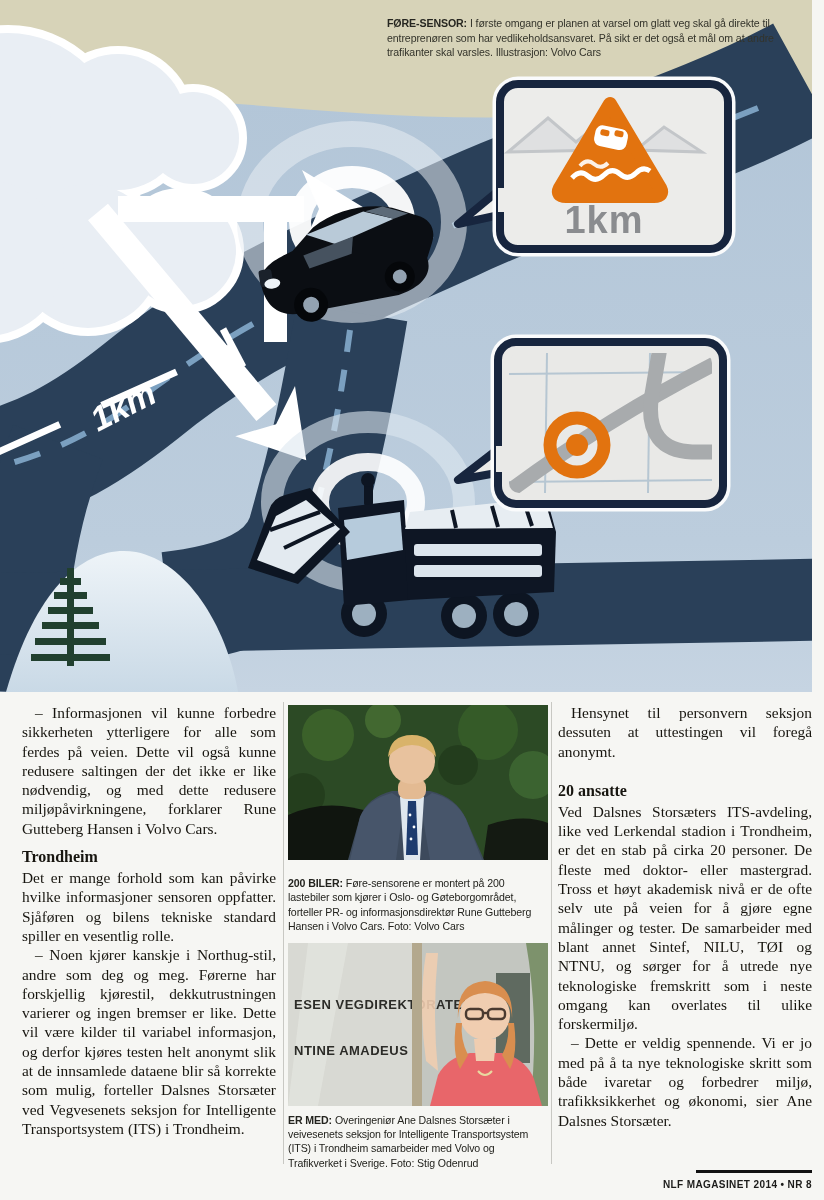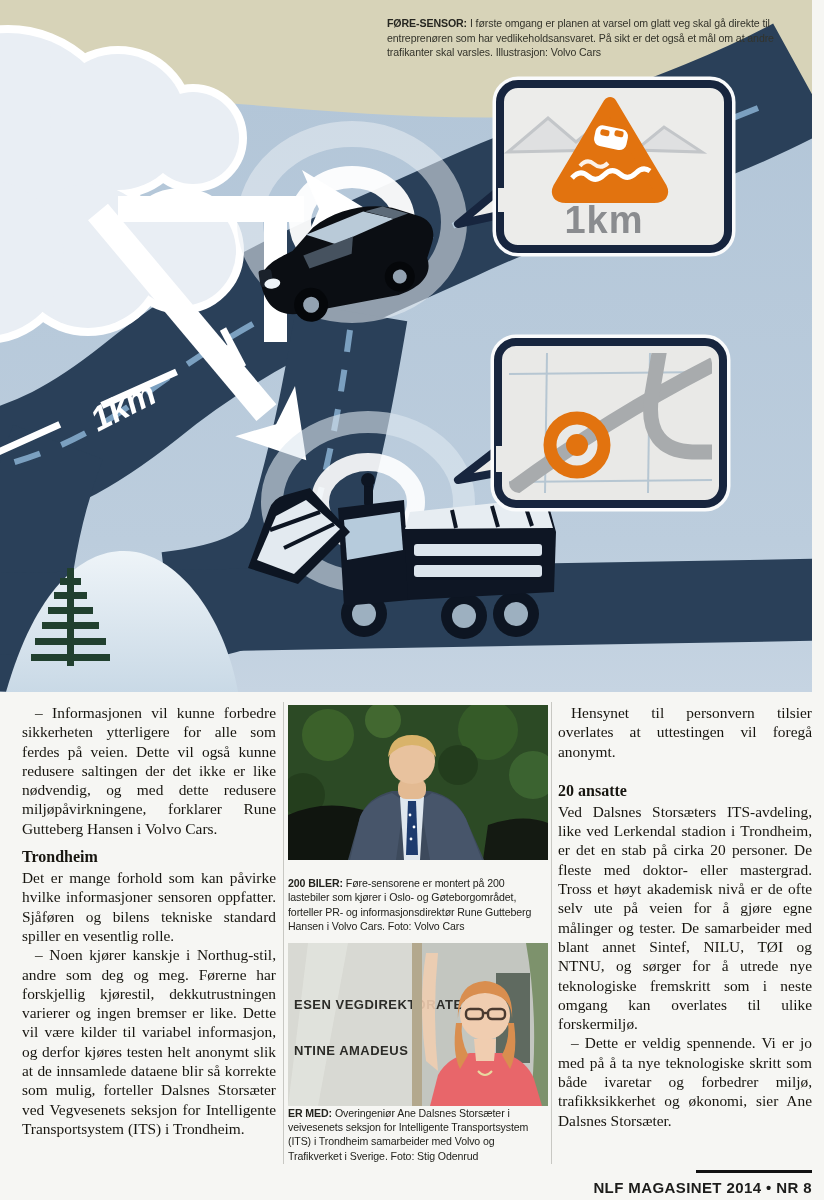--- a/index.html
+++ b/index.html
@@ -21,21 +21,21 @@
   .colrule{width:1px;background:#c8c8c3;}
 
   
   .photocap{font-family:"Liberation Sans",sans-serif;font-size:10.6px;line-height:14.4px;
     color:#23231e;letter-spacing:-0.1px;}
   .photocap b{font-weight:bold;}
 
   
   .footrule{left:696px;top:1170px;width:116px;height:3px;background:#111;}
   .footer{left:560px;top:1179px;width:252px;text-align:right;
-    font-family:"Liberation Sans",sans-serif;font-size:15px;font-weight:bold;
+    font-family:"Liberation Sans",sans-serif;font-size:10px;font-weight:bold;
     letter-spacing:0.4px;color:#1c1c1a;}
 </style>
 </head>
 <body>
 
 <div class="page">
 
   <div class="abs" style="left:0;top:0;width:812px;height:692px;">
   <svg width="812" height="692" viewBox="0 0 812 692" xmlns="http://www.w3.org/2000/svg">
     <defs>
@@ -287,28 +287,28 @@
           <g stroke="#4a3a30" stroke-width="2.4" fill="none">
             <rect x="178" y="66" width="17" height="10" rx="4"></rect>
             <rect x="200" y="66" width="17" height="10" rx="4"></rect>
             <path d="M195,70 L200,70"></path>
           </g>
           <path d="M190,128 Q197,136 204,128" stroke="#e8d9a0" stroke-width="2" fill="none"></path>
           <path d="M138,118 Q130,60 138,10 L150,10 Q144,70 150,128 Z" fill="#f0cdb0" opacity="0.9"></path>
         </g>
       </svg>
     </div>
-    <div class="photocap" style="margin-top:0;width:258px;">
+    <div class="photocap" style="margin-top:7px;width:258px;">
       <b>ER MED:</b>
       <span>Overingeniør Ane Dalsnes Storsæter i veivesenets seksjon for Intelligente Transportsystem (ITS) i Trondheim samarbeider med Volvo og Trafikverket i Sverige. Foto: Stig Odenrud</span>
     </div>
   </div>
 
   <div class="abs col" style="left:558px;top:703px;width:254px;">
-    <p class="ind">Hensynet til personvern tilsier overlates at uttestingen vil foregå anonymt.</p>
+    <p class="ind">Hensynet til personvern seksjon dessuten at uttestingen vil foregå anonymt.</p>
     <h3 style="margin-top:20px;">20 ansatte</h3>
     <p>Ved Dalsnes Storsæters ITS-avdeling, like ved Lerkendal stadion i Trondheim, er det en stab på cirka 20 personer. De fleste med doktor- eller mastergrad. Tross et høyt akademisk nivå er de ofte selv ute på veien for å gjøre egne målinger og tester. De samarbeider med blant annet Sintef, NILU, TØI og NTNU, og sørger for å utrede nye teknologiske fremskritt som i neste omgang kan overlates til ulike forskermiljø.</p>
     <p class="ind">– Dette er veldig spennende. Vi er jo med på å ta nye teknologiske skritt som både ivaretar og forbedrer miljø, trafikksikkerhet og økonomi, sier Ane Dalsnes Storsæter.</p>
   </div>
 
   <div class="abs footrule"></div>
   <div class="abs footer">NLF MAGASINET 2014 • NR 8</div>
 
 </div>
 

